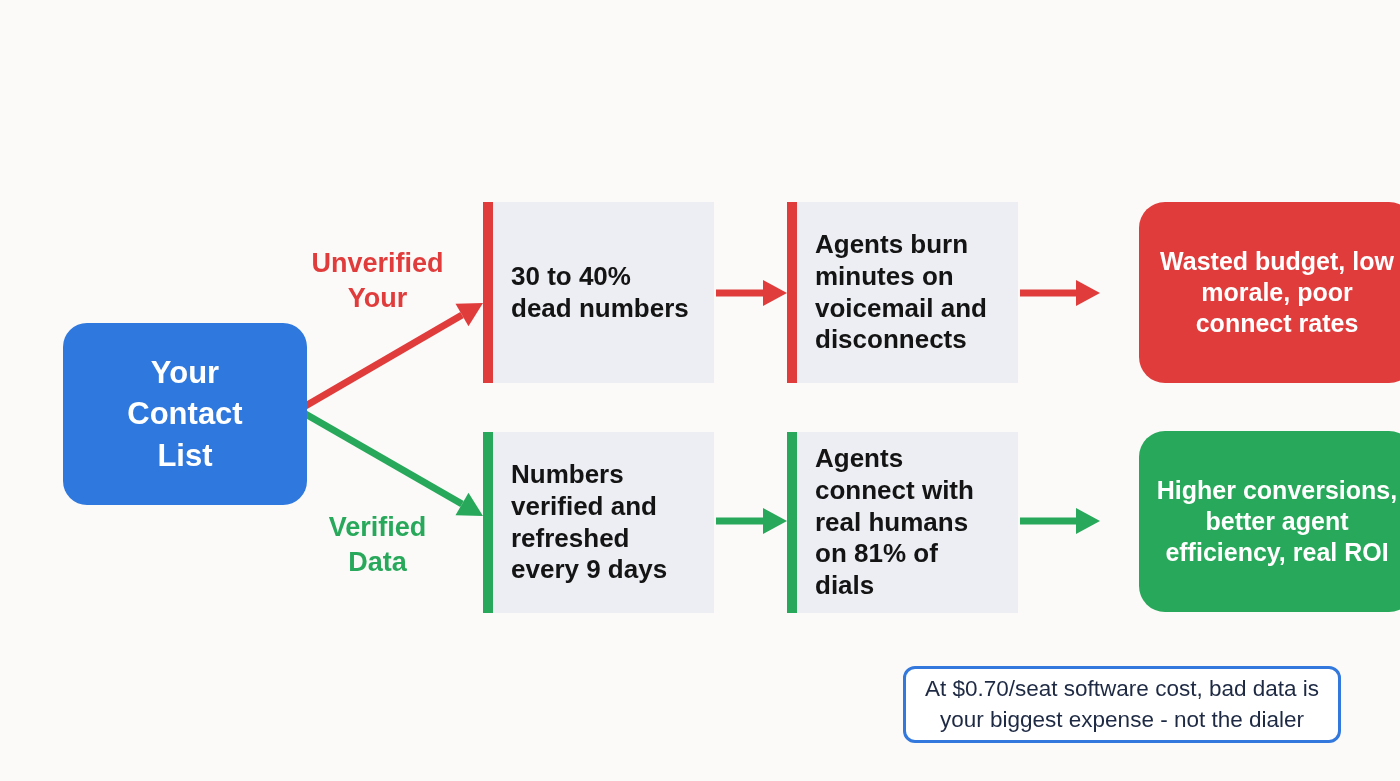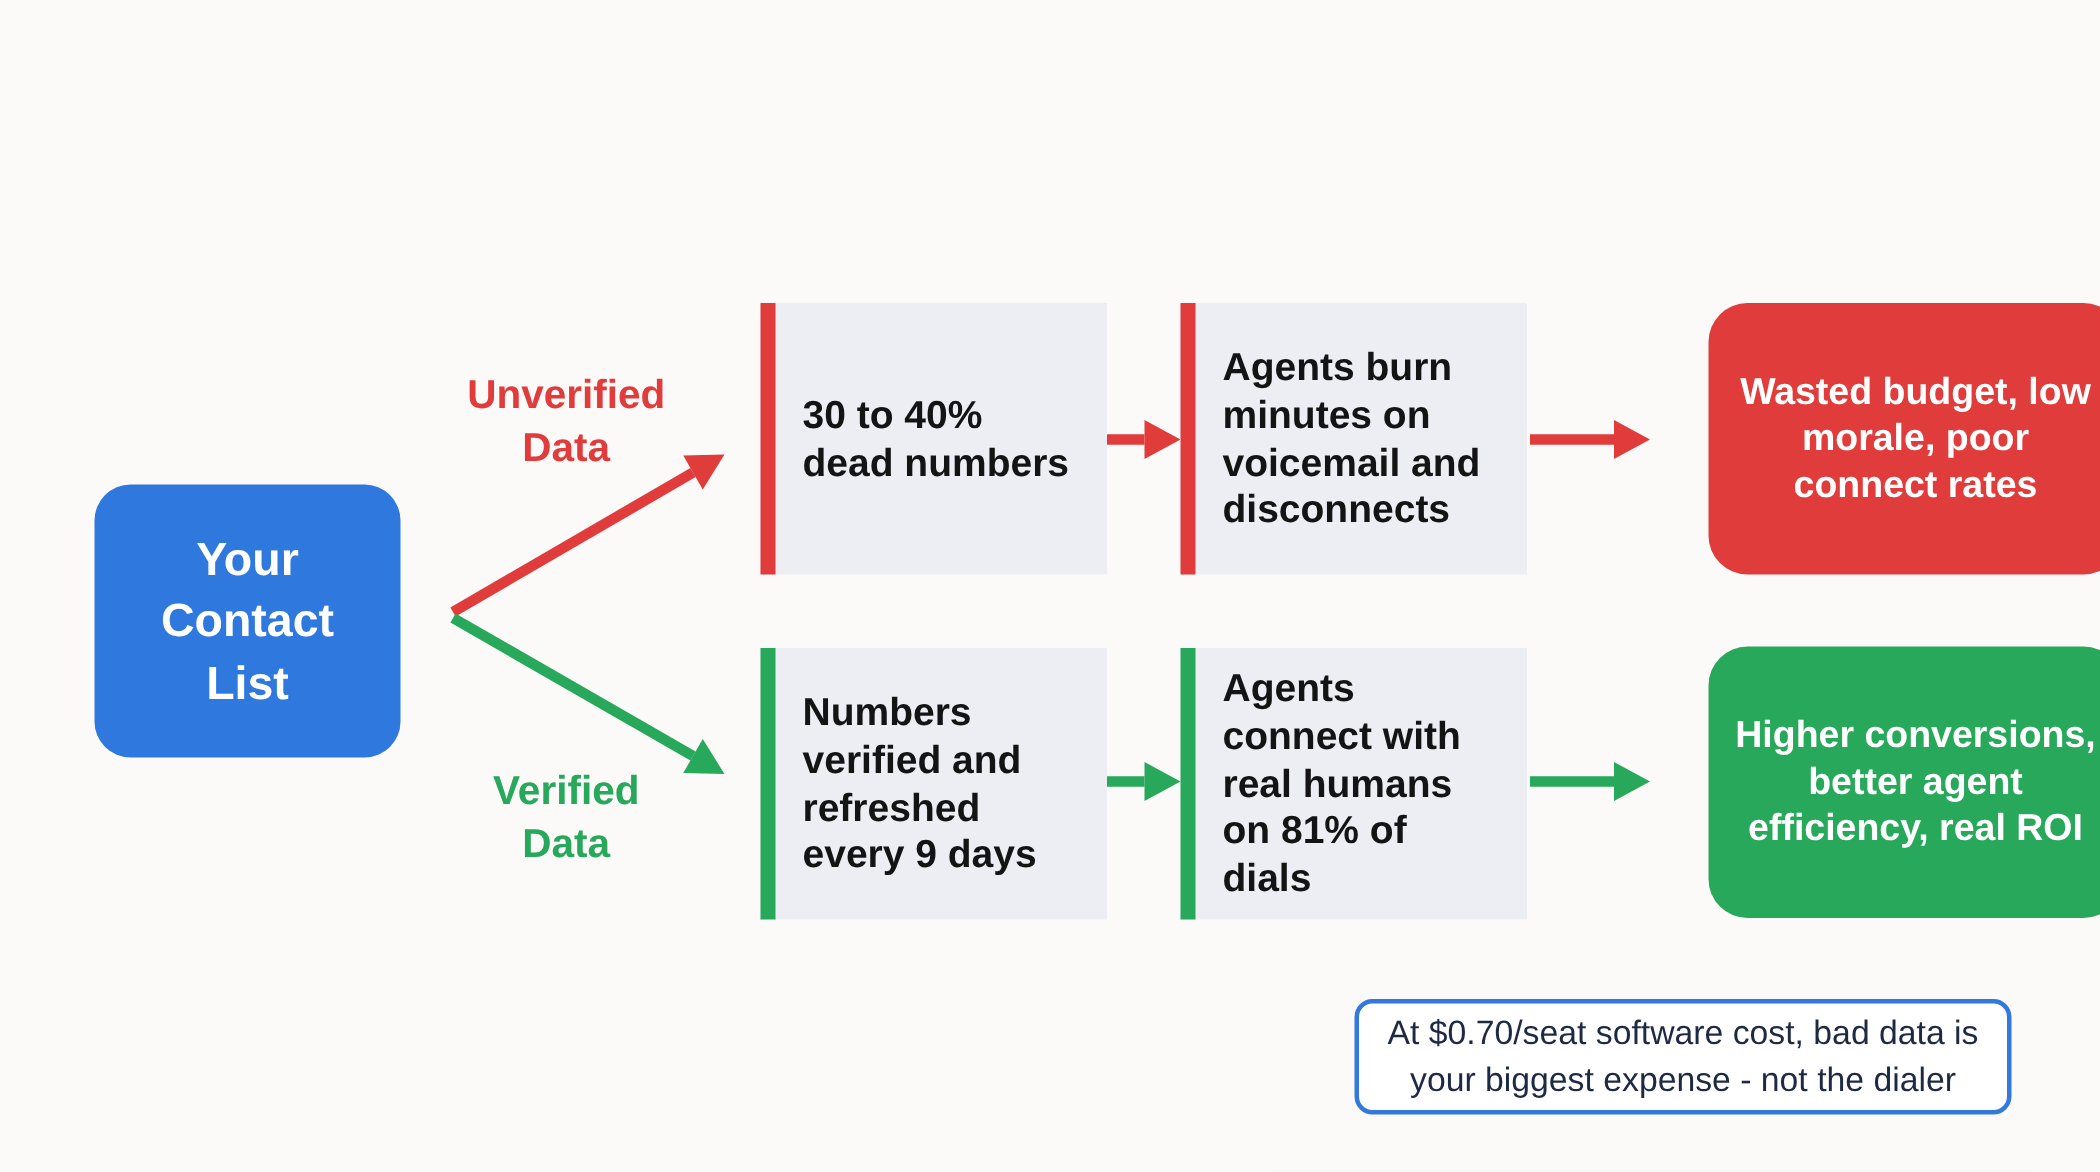--- a/index.html
+++ b/index.html
@@ -12,21 +12,21 @@
   .canvas{
     position:relative;width:1400px;height:781px;background:var(--background);
     overflow:hidden;
   }
   .title{
     position:absolute;left:65px;top:52px;
     font-size:47px;font-weight:bold;letter-spacing:-1px;
     line-height:1.26;color:var(--title_text);white-space:pre-line;
   }
   .source-box{
-    position:absolute;left:63px;top:323px;width:204px;height:182px;
+    position:absolute;left:63px;top:323px;width:244px;height:182px;
     background:var(--blue);border-radius:24px;
     display:flex;align-items:center;justify-content:center;text-align:center;
     color:var(--white);font-size:31px;font-weight:bold;line-height:1.33;
     padding:0 40px;
   }
   .branch-label{
     position:absolute;width:165px;text-align:center;white-space:pre-line;
     font-size:27px;font-weight:bold;line-height:1.3;
   }
   .branch-label.unverified{left:295px;top:246px;color:var(--red);}
@@ -34,21 +34,21 @@
   .step-box{
     position:absolute;width:231px;height:181px;background:var(--box_bg);
     display:flex;align-items:center;justify-content:center;
     color:var(--box_text);font-size:26px;font-weight:bold;line-height:1.22;
   }
   .step-box .inner{padding:0 18px;}
   .step-box.red-edge{border-left:10px solid var(--red);}
   .step-box.green-edge{border-left:10px solid var(--green);}
   .row1{top:202px;}
   .row2{top:432px;}
-  .col1{left:483px;margin-left:24px;}
+  .col1{left:483px;}
   .col2{left:787px;}
   .outcome-box{
     position:absolute;left:1100px;width:276px;height:181px;border-radius:26px;
     display:flex;align-items:center;justify-content:center;text-align:center;
     color:var(--white);font-size:25px;font-weight:bold;line-height:1.24;
     padding:0 16px;
     margin-left:39px;
   }
   .outcome-box.bad{top:202px;background:var(--red);}
   .outcome-box.good{top:431px;background:var(--green);}
@@ -87,21 +87,21 @@
     <polygon class="head-green" points="787,521 763,508 763,534"></polygon>
     <line class="arrow-green" x1="1020" y1="521" x2="1076" y2="521"></line>
     <polygon class="head-green" points="1100,521 1076,508 1076,534"></polygon>
   </svg>
 
   <div class="source-box">
     <span>Your Contact List</span>
   </div>
 
   <div class="branch-label unverified">Unverified
-Data</div>
+Your</div>
   <div class="branch-label verified">Verified
 Data</div>
 
   <div class="step-box red-edge row1 col1">
     <div class="inner">30 to 40% dead numbers</div>
   </div>
   <div class="step-box red-edge row1 col2">
     <div class="inner">Agents burn minutes on voicemail and disconnects</div>
   </div>
   <div class="outcome-box bad">

